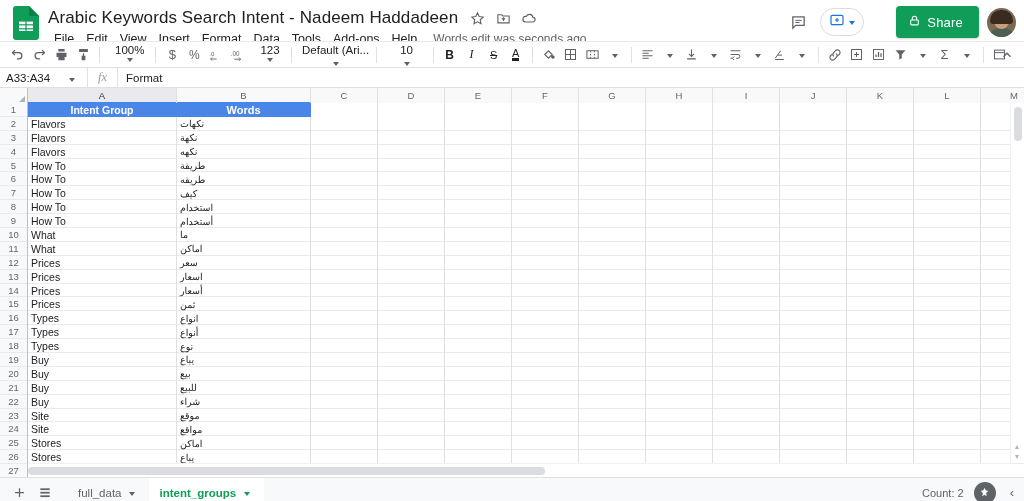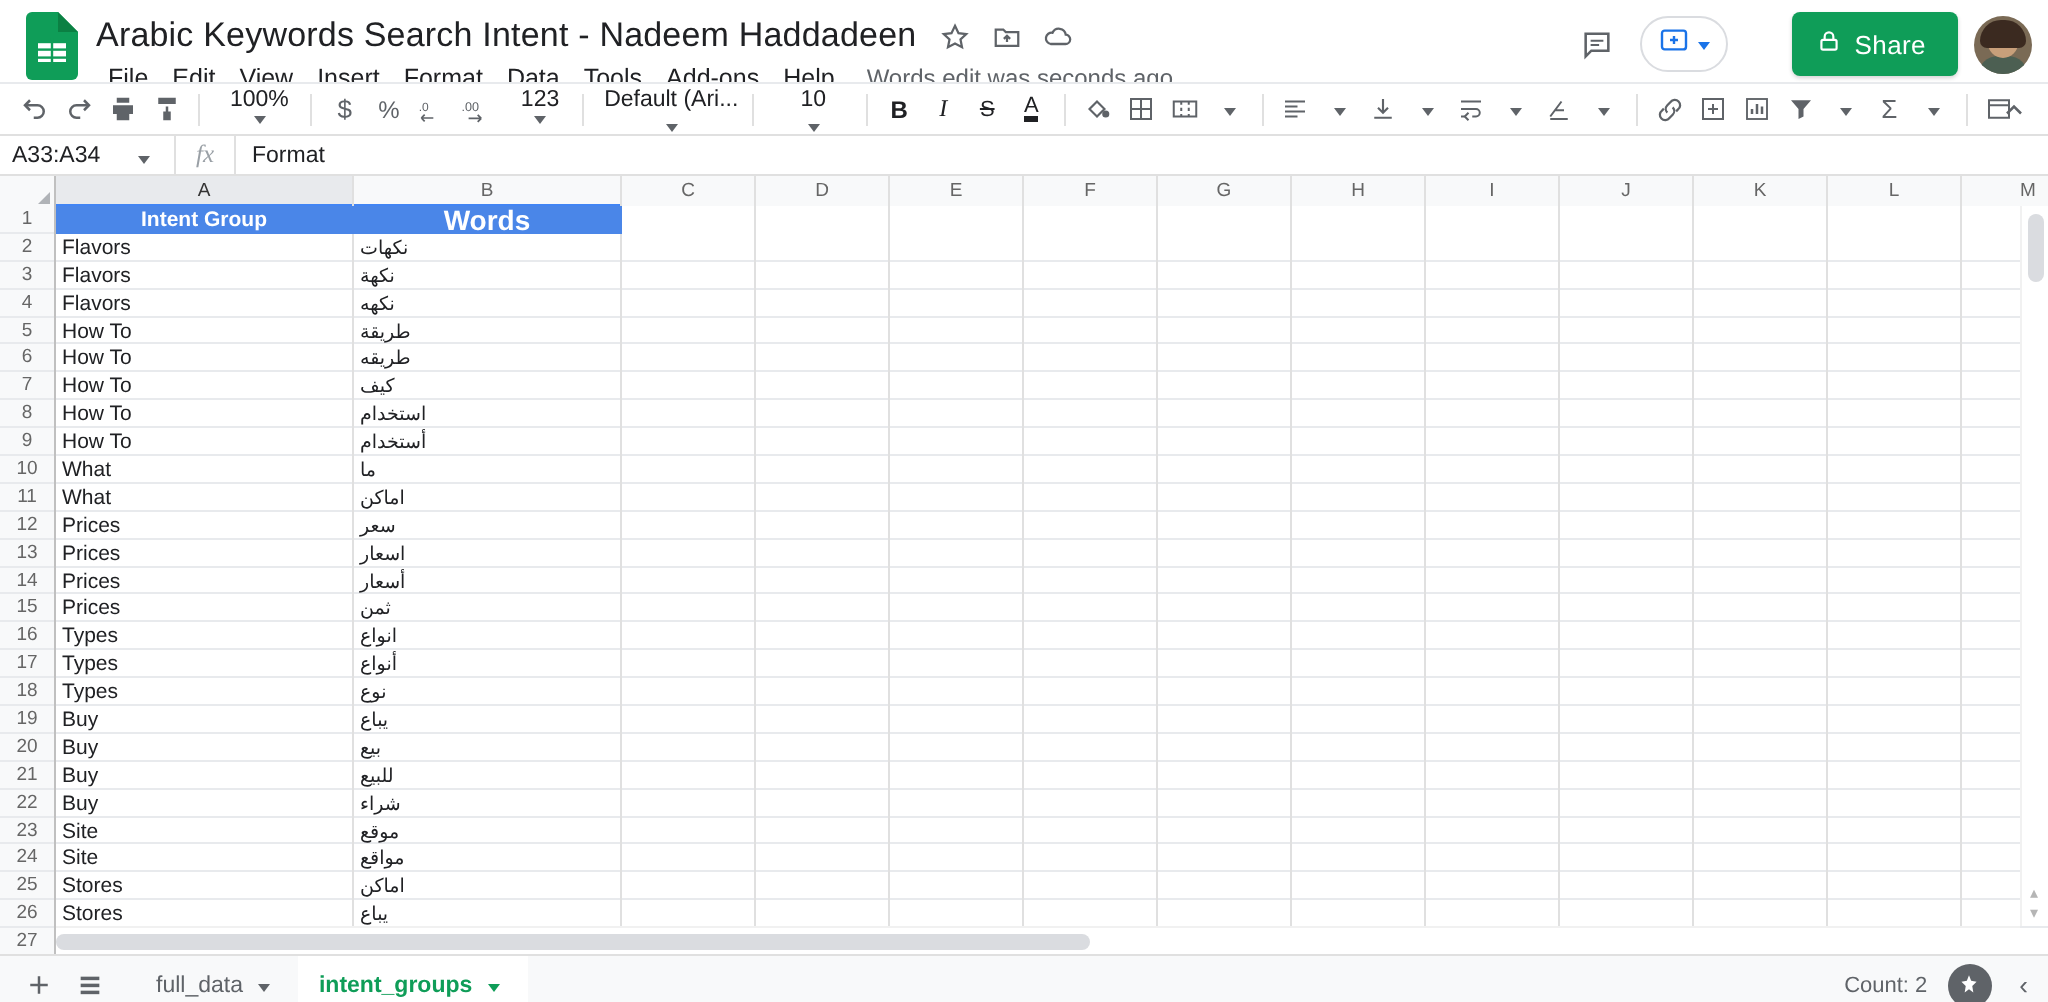--- a/index.html
+++ b/index.html
@@ -523,21 +523,21 @@
         <div class="rowhead">22</div>
         <div class="rowhead">23</div>
         <div class="rowhead">24</div>
         <div class="rowhead">25</div>
         <div class="rowhead">26</div>
         <div class="rowhead">27</div>
       </div>
     <div class="cells" id="cells">
         <div class="grid-row hdr-row">
           <div class="cell a">Intent Group</div>
-          <div class="cell b" style="direction: ltr; justify-content: center; font-size: 14px; text-align: right;">Words</div>
+          <div class="cell b" style="direction: ltr; justify-content: center; font-size: 11px; text-align: right;">Words</div>
           <div class="cell e"></div>
           <div class="cell e"></div>
           <div class="cell e"></div>
           <div class="cell e"></div>
           <div class="cell e"></div>
           <div class="cell e"></div>
           <div class="cell e"></div>
           <div class="cell e"></div>
           <div class="cell e"></div>
           <div class="cell e"></div>

